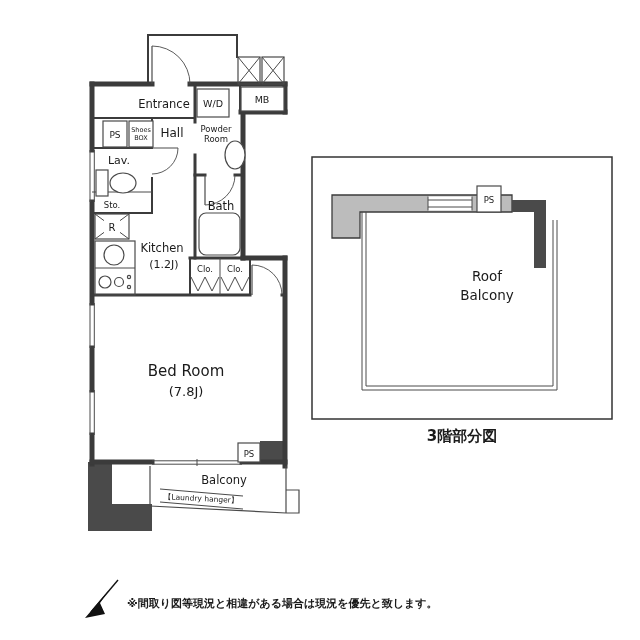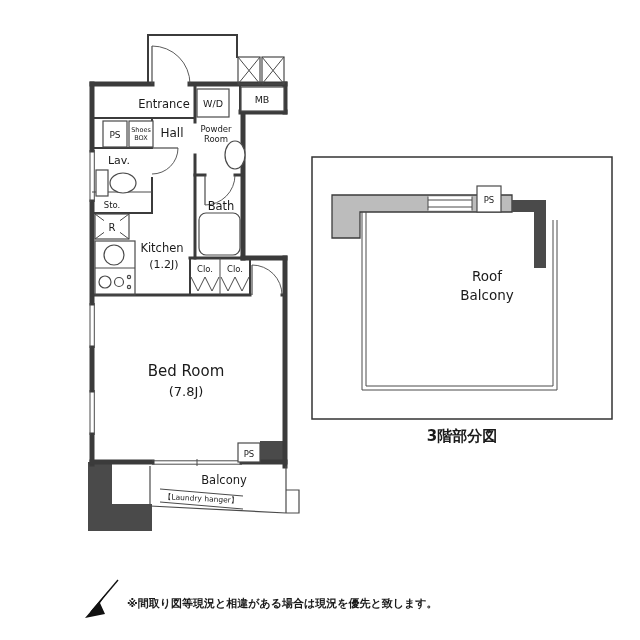--- a/index.html
+++ b/index.html
@@ -1,16 +1,16 @@
 <!DOCTYPE html>
 <html style="--wall: #3b3b3b; --line: #4a4a4a; --gray: #bcbcbc; --dark: #4a4a4a; --bg: #ffffff; --text: #1a1a1a;"><head>
 <meta charset="utf-8">
 <style>
   html,body{margin:0;padding:0;background:#fff;}
-  .canvas{position:relative;width:640px;height:640px;background:var(--bg,#ffffff);overflow:hidden;}
+  .canvas{position:relative;width:640px;height:640px;background:var(--bg,#ffffff);overflow:hidden;border-radius:16px;}
   svg{display:block;}
   text{font-family:"DejaVu Sans","Liberation Sans",sans-serif;fill:var(--text,#1a1a1a);}
   .w5{stroke:var(--wall,#3b3b3b);stroke-width:5;stroke-linecap:square;fill:none;}
   .w3{stroke:var(--wall,#3b3b3b);stroke-width:3;stroke-linecap:square;fill:none;}
   .w2{stroke:var(--wall,#3b3b3b);stroke-width:2;stroke-linecap:square;fill:none;}
   .thin{stroke:var(--line,#4a4a4a);stroke-width:1;fill:none;}
   .fx{stroke:var(--line,#4a4a4a);stroke-width:1.2;fill:#fff;}
   .fxn{stroke:var(--line,#4a4a4a);stroke-width:1.2;fill:none;}
   .leaf{stroke:var(--line,#4a4a4a);stroke-width:1.2;fill:none;}
   .arc{stroke:var(--line,#4a4a4a);stroke-width:0.9;fill:none;}

